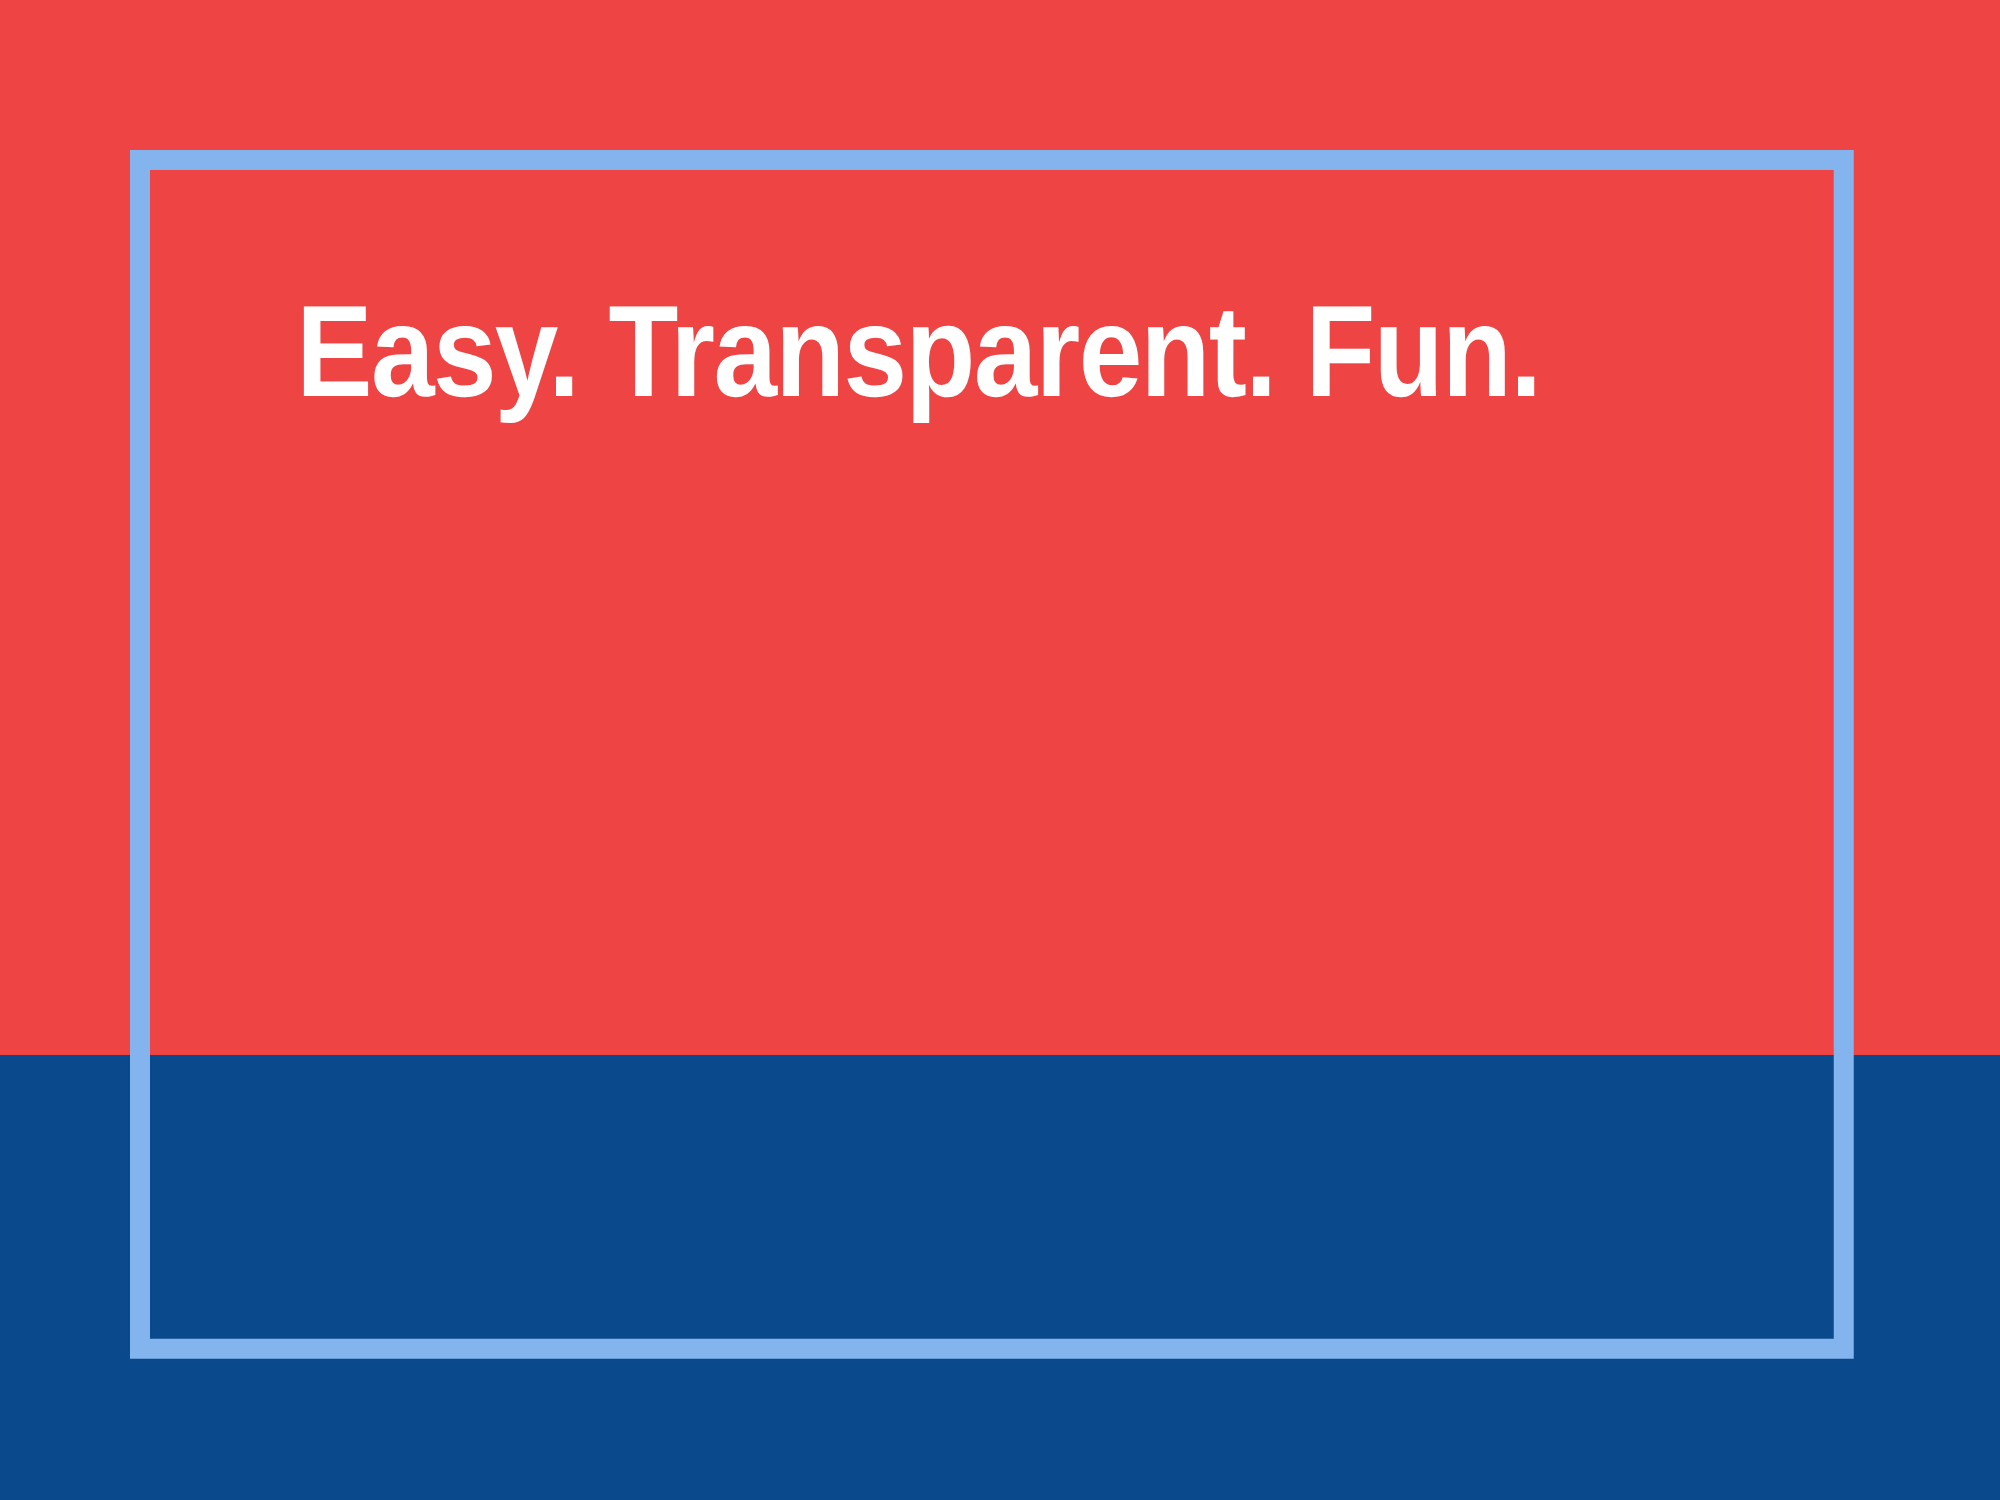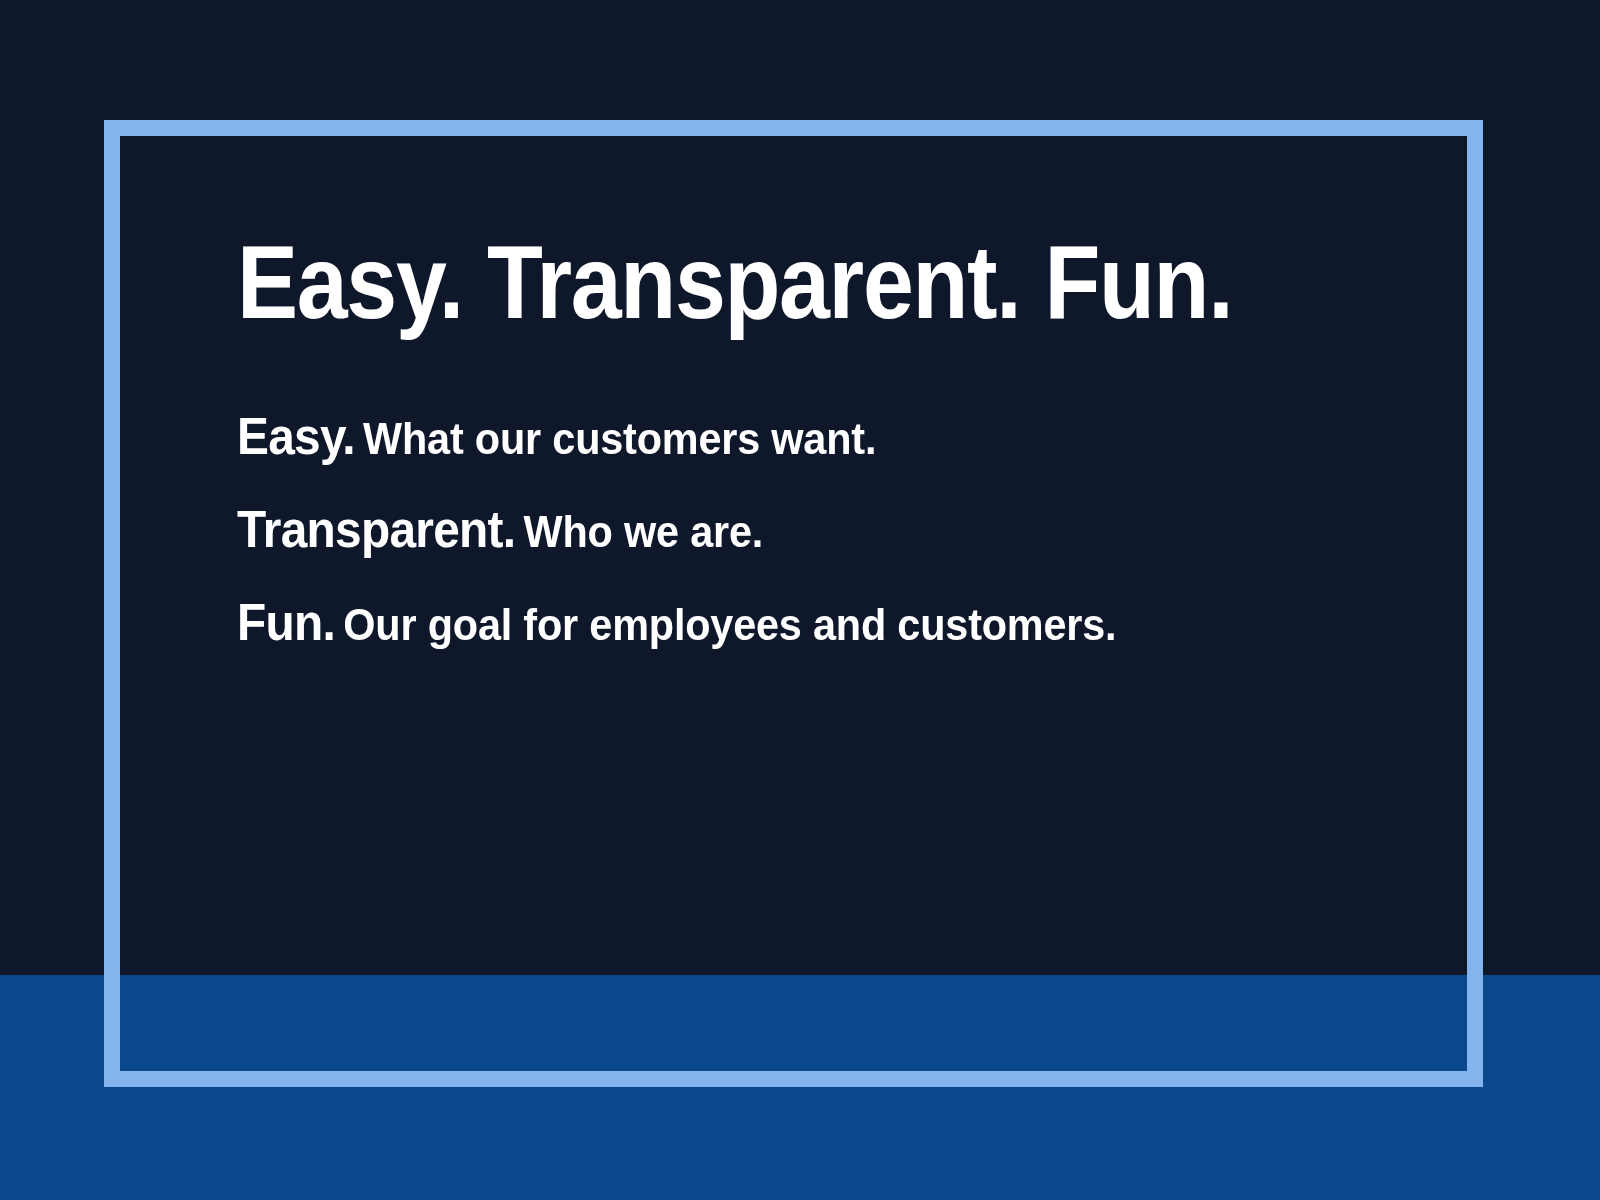--- a/index.html
+++ b/index.html
@@ -12,22 +12,22 @@
     height: 1200px;
     background: #0A4A8C;
     font-family: "Liberation Sans", "DejaVu Sans", sans-serif;
     overflow: hidden;
   }
 
   
   .slide {
     position: relative;
     width: 1600px;
-    height: 975px;
-    background: #0f172a;
+    height: 844px;
+    background: #ef4444;
     box-sizing: border-box;
   }
 
   
   .frame {
     position: absolute;
     left: 104px;
     top: 120px;
     width: 1379px;
     height: 967px;
@@ -105,30 +105,15 @@
 
 <div class="slide">
 
   <div class="frame"></div>
 
   <div class="content">
 
     <h1 class="headline">Easy. Transparent. Fun.</h1>
 
 
-    <div class="definitions">
-
-      <div class="def-line">
-        <span class="def-term">Easy.</span><span class="def-desc">What our customers want.</span>
-      </div>
-
-      <div class="def-line">
-        <span class="def-term">Transparent.</span><span class="def-desc">Who we are.</span>
-      </div>
-
-      <div class="def-line">
-        <span class="def-term">Fun.</span><span class="def-desc">Our goal for employees and customers.</span>
-      </div>
-
-    </div>
 
   </div>
 </div>
 
 </body></html>

